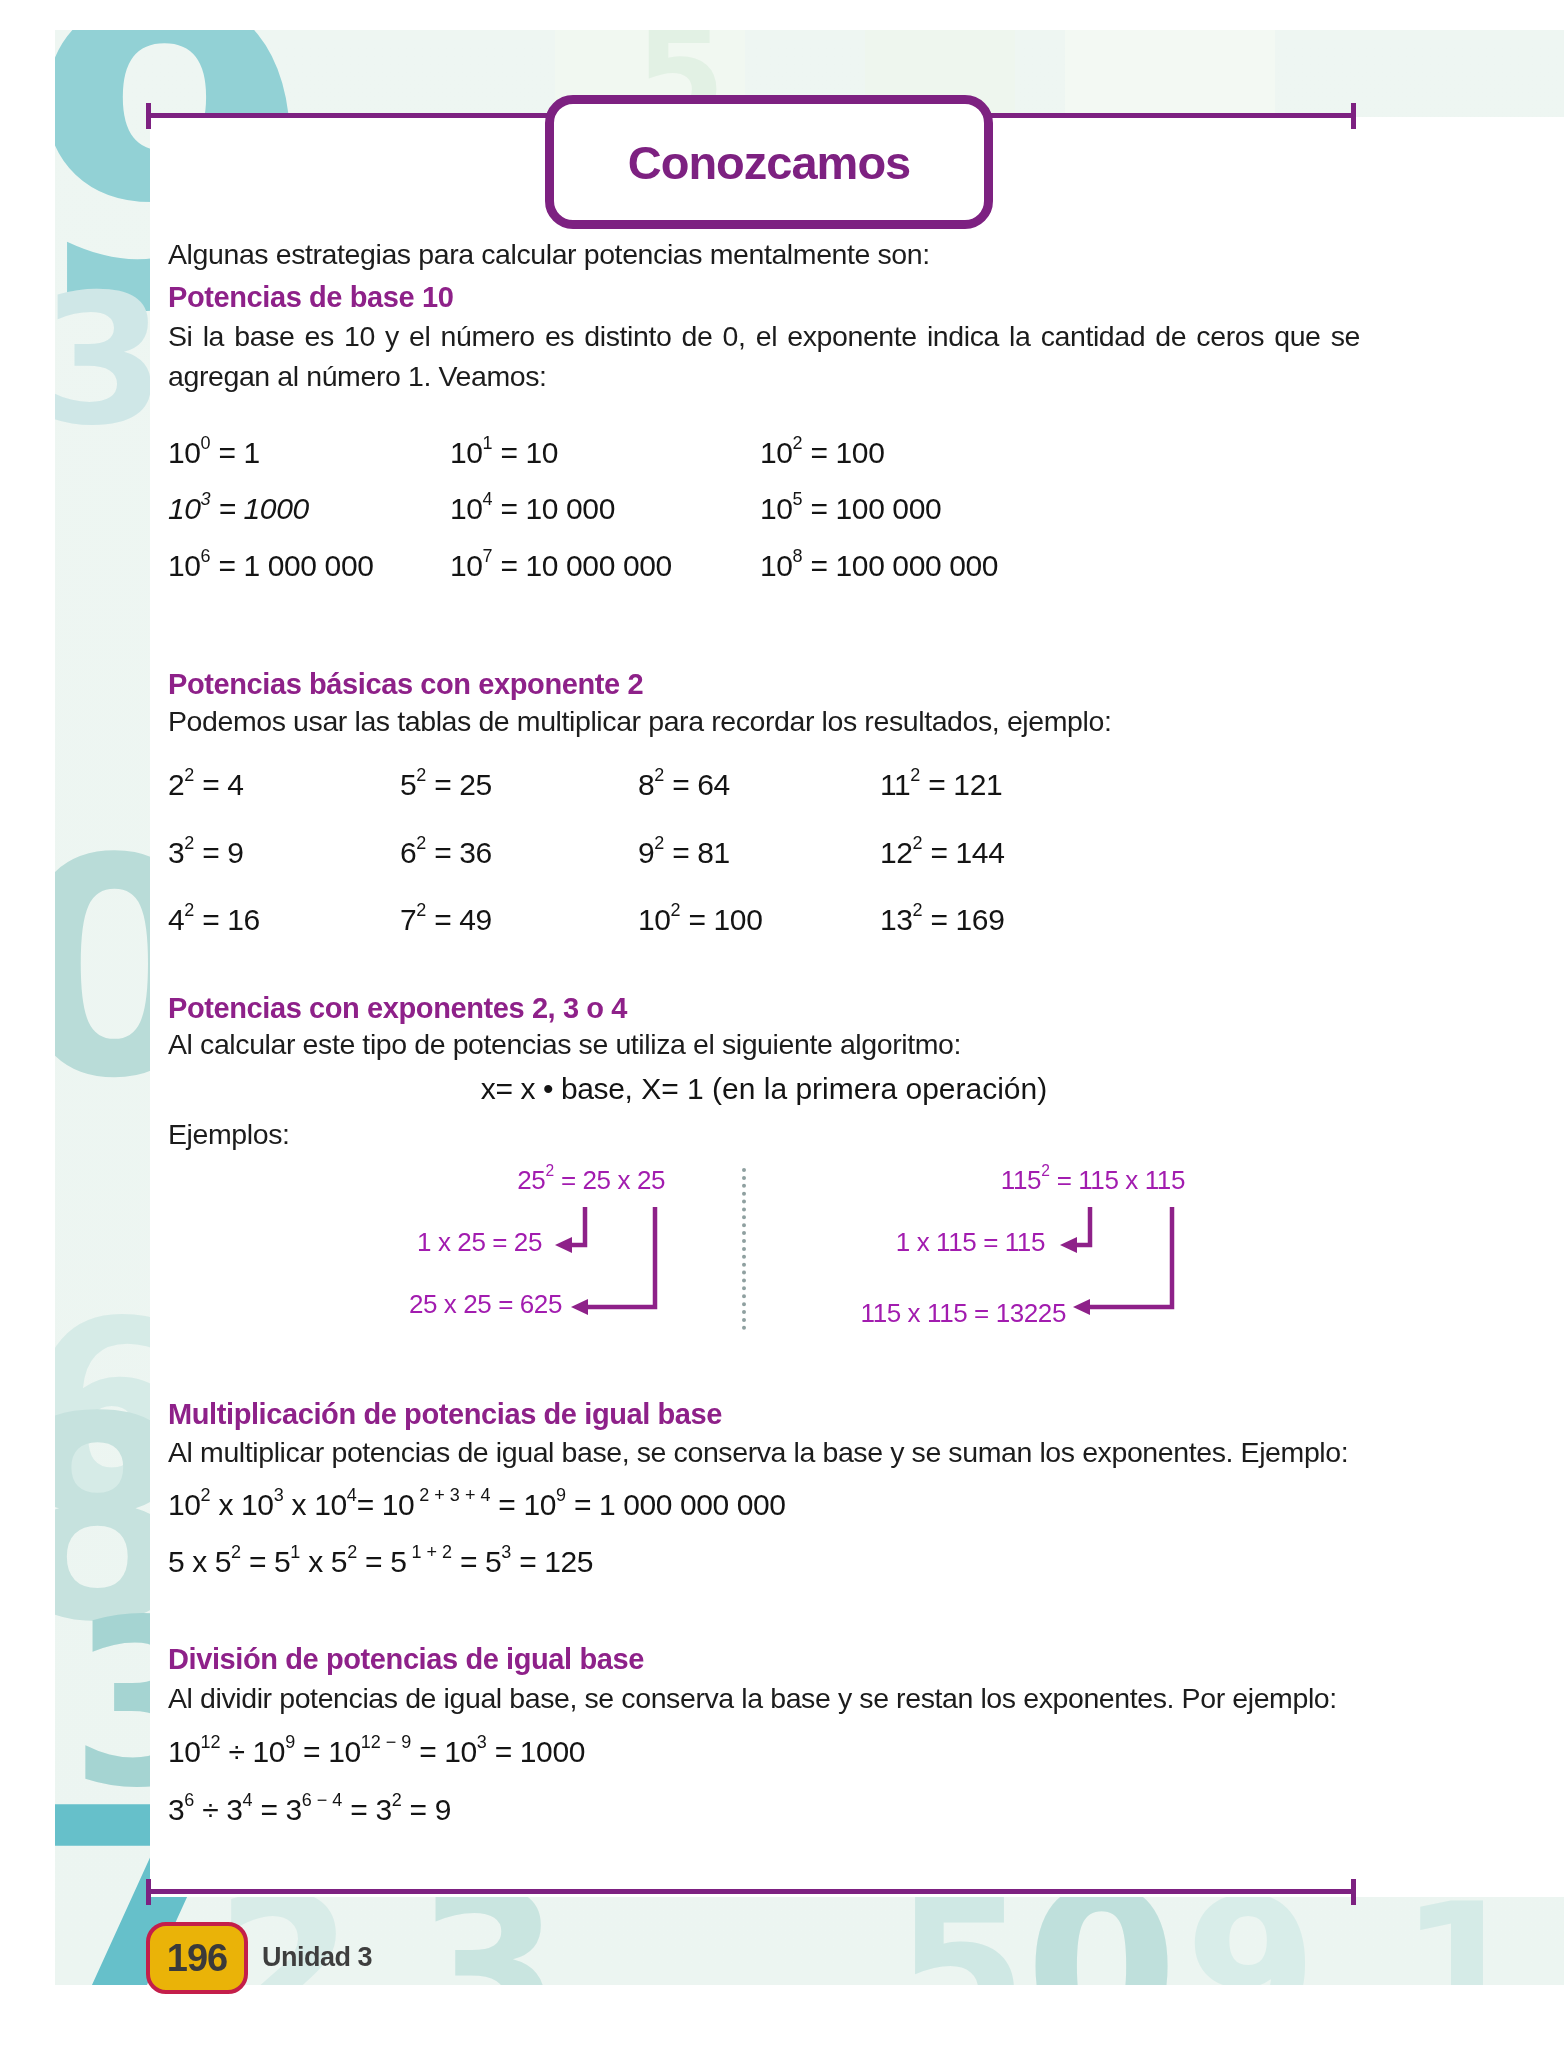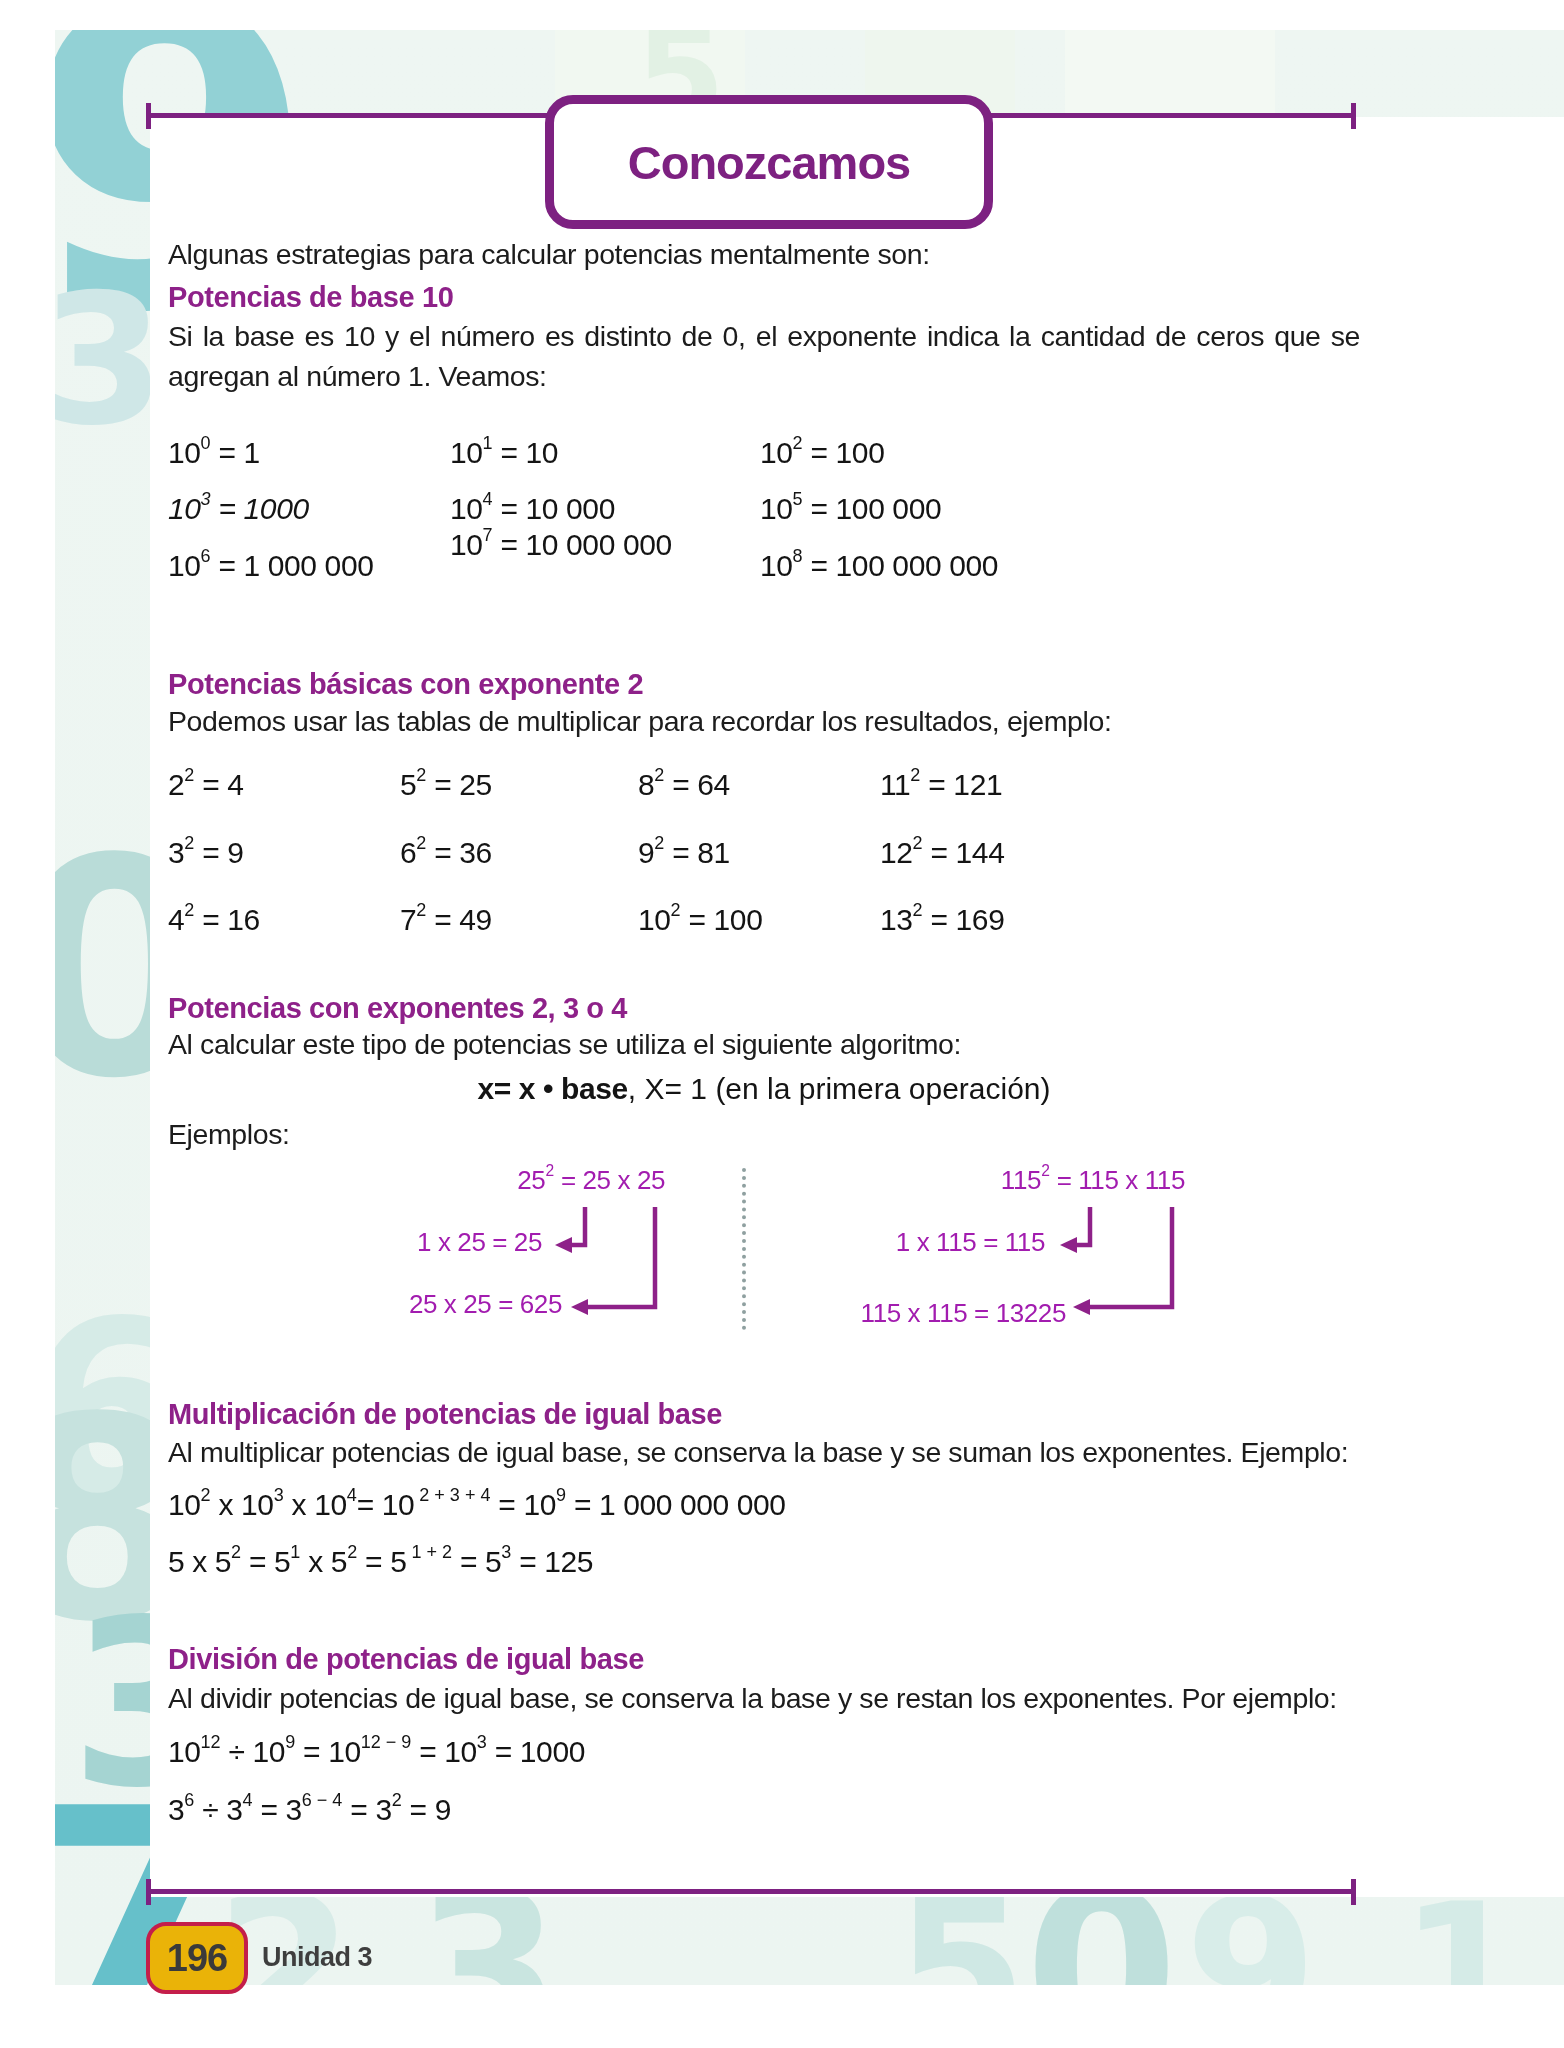--- a/index.html
+++ b/index.html
@@ -18,21 +18,21 @@
   .badge{position:absolute;left:545px;top:95px;width:430px;height:116px;background:#ffffff;
          border:9px solid #7d2181;border-radius:28px;display:flex;align-items:center;justify-content:center;z-index:6;}
   .badge-title{font-size:47px;font-weight:bold;color:#7d2181;letter-spacing:-1px;}
   
   .heading{position:absolute;font-size:29px;font-weight:bold;color:#8e2189;letter-spacing:-0.4px;white-space:nowrap;z-index:5;}
   .body-text{position:absolute;font-size:28.5px;color:#1c1c1c;letter-spacing:-0.4px;z-index:5;}
   .nowrap{white-space:nowrap;}
   .math{position:absolute;font-size:30px;color:#141414;letter-spacing:-0.4px;white-space:nowrap;z-index:5;}
   sup{font-size:60%;position:relative;top:-3px;letter-spacing:0;}
   .formula-line{position:absolute;left:168px;top:1072px;width:1192px;text-align:center;font-size:30px;color:#141414;z-index:5;}
-  .formula-bold{font-weight:bold;letter-spacing:-0.4px;}
+  .formula-bold{font-weight:normal;letter-spacing:-0.4px;}
   
   .example{position:absolute;height:180px;z-index:5;}
   .ex-line{position:absolute;font-size:26px;color:#a21caf;white-space:nowrap;letter-spacing:-0.4px;}
   .ex-svg{position:absolute;left:0;top:0;}
   .divider-dotted{position:absolute;left:742px;top:1168px;height:162px;width:0;
                   border-left:4px dotted #8fa0a0;z-index:5;}
   
   .page-box{position:absolute;left:146px;top:1922px;width:94px;height:64px;background:#eab308;
             border:4px solid #c41e4a;border-radius:20px;display:flex;align-items:center;justify-content:center;z-index:8;}
   .page-num{font-size:38px;font-weight:bold;color:#3a3a3a;letter-spacing:-1px;}
@@ -78,21 +78,21 @@
   <div class="heading" style="left:168px;top:281px;">Potencias de base 10</div>
   <div class="body-text" style="left:168px;top:316px;width:1192px;text-align:justify;line-height:40px;">Si la base es 10 y el número es distinto de 0, el exponente indica la cantidad de ceros que se agregan al número 1. Veamos:</div>
 
   <div class="math" style="left:168px;top:436px;">10<sup>0</sup> = 1</div>
   <div class="math" style="left:450px;top:436px;">10<sup>1</sup> = 10</div>
   <div class="math" style="left:760px;top:436px;">10<sup>2</sup> = 100</div>
   <div class="math" style="left:168px;top:492px;font-style:italic;">10<sup>3</sup> = 1000</div>
   <div class="math" style="left:450px;top:492px;">10<sup>4</sup> = 10 000</div>
   <div class="math" style="left:760px;top:492px;">10<sup>5</sup> = 100 000</div>
   <div class="math" style="left:168px;top:549px;">10<sup>6</sup> = 1 000 000</div>
-  <div class="math" style="left:450px;top:528px;">10<sup>7</sup> = 10 000 000</div>
+  <div class="math" style="left:450px;top:549px;">10<sup>7</sup> = 10 000 000</div>
   <div class="math" style="left:760px;top:549px;">10<sup>8</sup> = 100 000 000</div>
 
   <div class="heading" style="left:168px;top:668px;">Potencias básicas con exponente 2</div>
   <div class="body-text nowrap" style="left:168px;top:705px;">Podemos usar las tablas de multiplicar para recordar los resultados, ejemplo:</div>
 
   <div class="math" style="left:168px;top:768px;">2<sup>2</sup> = 4</div>
   <div class="math" style="left:400px;top:768px;">5<sup>2</sup> = 25</div>
   <div class="math" style="left:638px;top:768px;">8<sup>2</sup> = 64</div>
   <div class="math" style="left:880px;top:768px;">11<sup>2</sup> = 121</div>
   <div class="math" style="left:168px;top:836px;">3<sup>2</sup> = 9</div>

